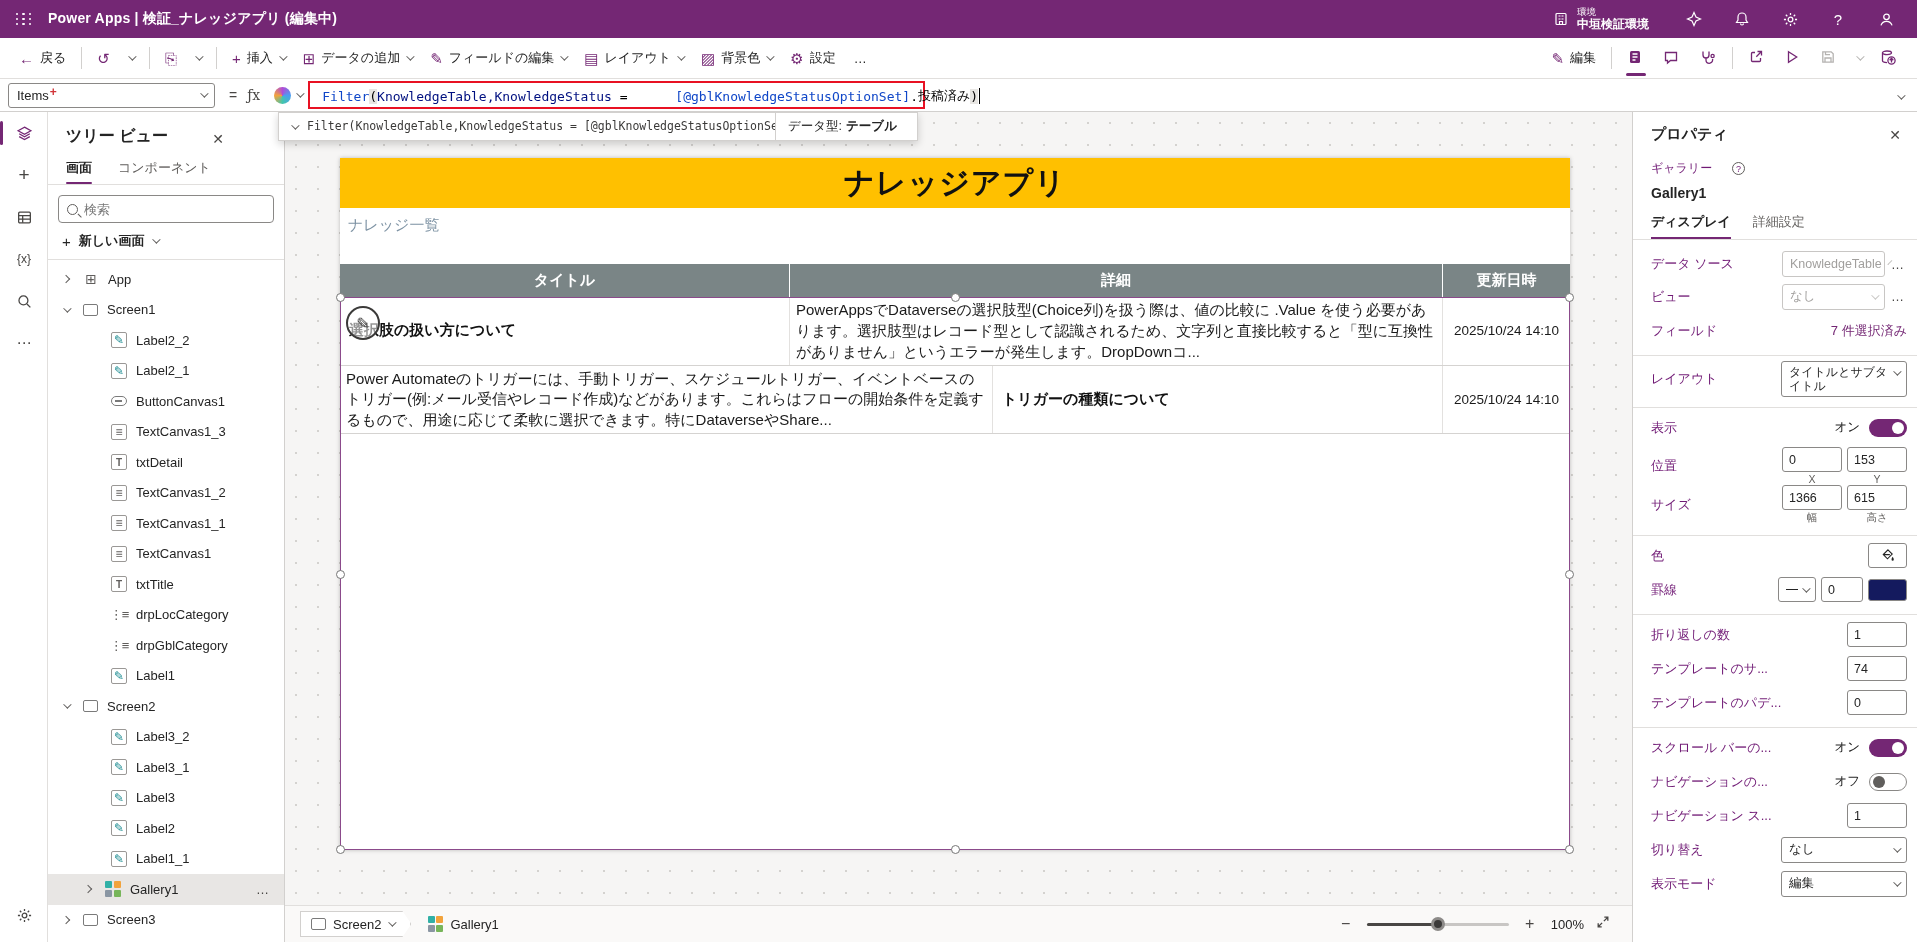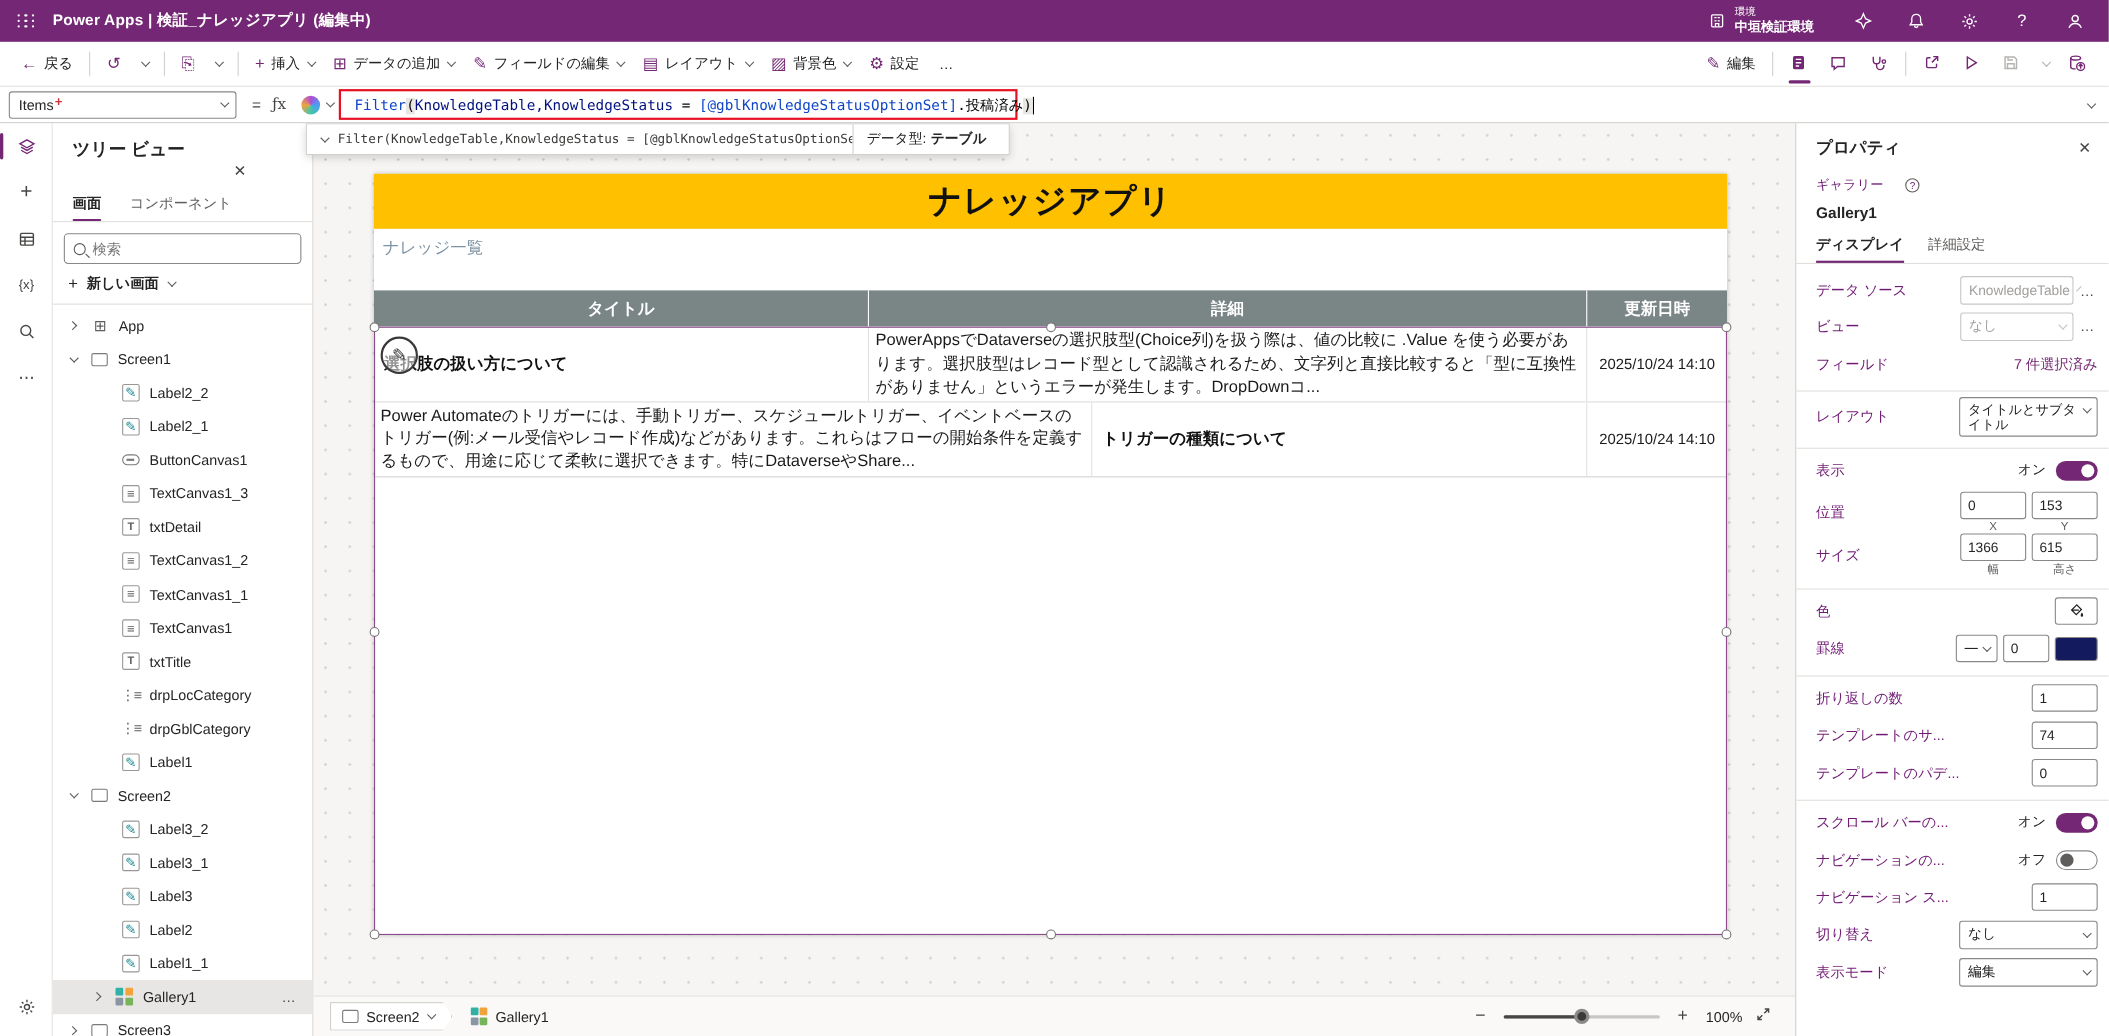--- a/index.html
+++ b/index.html
@@ -48,21 +48,21 @@
   .eq { margin-left:14px; font-size:14px; color:#484644; }
   .fx-gl { margin-left:10px; font-size:14px; font-family:"DejaVu Serif","Liberation Serif",serif; color:#484644; }
   .copilot { margin-left:14px; display:flex; align-items:center; gap:5px; cursor:pointer; }
   .copilot .orb { width:17px; height:17px; border-radius:50%;
     background:conic-gradient(#b14bd6,#4b9ef0,#43c6ac,#f2a33c,#b14bd6); }
   .fx-field { position:relative; flex:1; height:33px; }
   .fx-redbox { position:absolute; left:6px; top:2px; width:617px; height:28px; border:2px solid #e81123; }
   .fx-text { position:absolute; left:20px; top:0; height:35px; display:flex; align-items:center;
     font-family:"DejaVu Sans Mono","Liberation Mono",monospace; font-size:13px; white-space:pre; }
   .tk-fn { color:#0f46c8; } .tk-id { color:#001080; } .tk-op { color:#000; }
-  .tk-sc { color:#0f46c8; } .tk-pl { color:#000; background:#e8e6e3; }
+  .tk-sc { color:#0f46c8;margin-left:40px; } .tk-pl { color:#000; background:#e8e6e3; }
   .caret { display:inline-block; width:1px; height:16px; background:#000; margin-left:1px; }
   .fx-expand { margin-left:auto; margin-right:14px; cursor:pointer; }
 
   
   .intelli { position:absolute; left:278px; top:112px; width:640px; height:29px; background:#fff;
     border:1px solid #d2d0ce; box-shadow:0 3px 8px rgba(0,0,0,.18); display:flex; align-items:center; z-index:50; }
   .intelli .chev { margin-left:12px; }
   .intelli-fx { margin-left:10px; font-family:"DejaVu Sans Mono","Liberation Mono",monospace;
     font-size:11.5px; color:#3b3a39; white-space:nowrap; overflow:hidden; width:468px; }
   .intelli-dt { border-left:1px solid #d2d0ce; height:100%; display:flex; align-items:center;
@@ -76,21 +76,21 @@
   .rail { position:absolute; left:0; top:0; width:48px; height:830px; background:#fff; border-right:1px solid #e1dfdd; }
   .rail-ic { width:48px; height:42px; display:flex; align-items:center; justify-content:center;
     color:#484644; font-size:15px; cursor:pointer; position:relative; }
   .rail-ic svg { width:17px; height:17px; stroke:#484644; fill:none; stroke-width:1.2; }
   .rail-ic.sel svg { stroke:#742774; }
   .rail-ic.sel::before { content:""; position:absolute; left:0; top:9px; bottom:9px; width:3px; background:#742774; border-radius:2px; }
   .rail-gear { position:absolute; bottom:6px; left:0; }
 
   
   .tree { position:absolute; left:48px; top:0; width:237px; height:830px; background:#fff; border-right:1px solid #d2d0ce; }
-  .tree-head { display:flex; align-items:flex-start; padding:14px 16px 6px 18px;flex-direction:column; }
+  .tree-head { display:flex; align-items:flex-end; padding:14px 16px 6px 18px; }
   .tree-title { font-size:16px; font-weight:bold; }
   .tree-close { margin-left:auto; margin-right:44px; font-size:14px; color:#484644; cursor:pointer; }
   .tree-tabs { display:flex; gap:26px; padding:2px 0 0 18px; border-bottom:1px solid #e1dfdd; }
   .ttab { font-size:13px; padding:4px 0 7px; color:#605e5c; cursor:pointer; position:relative; }
   .ttab.sel { color:#242424; font-weight:bold; }
   .ttab.sel::after { content:""; position:absolute; left:0; right:0; bottom:0; height:2.5px; background:#742774; border-radius:2px; }
   .tree-search { margin:10px 10px 0 10px; height:28px; border:1px solid #8a8886; border-radius:4px;
     display:flex; align-items:center; padding:0 8px; gap:6px; }
   .tree-search input { border:none; outline:none; font-size:13px; width:100%; color:#242424;
     font-family:inherit; background:transparent; }

